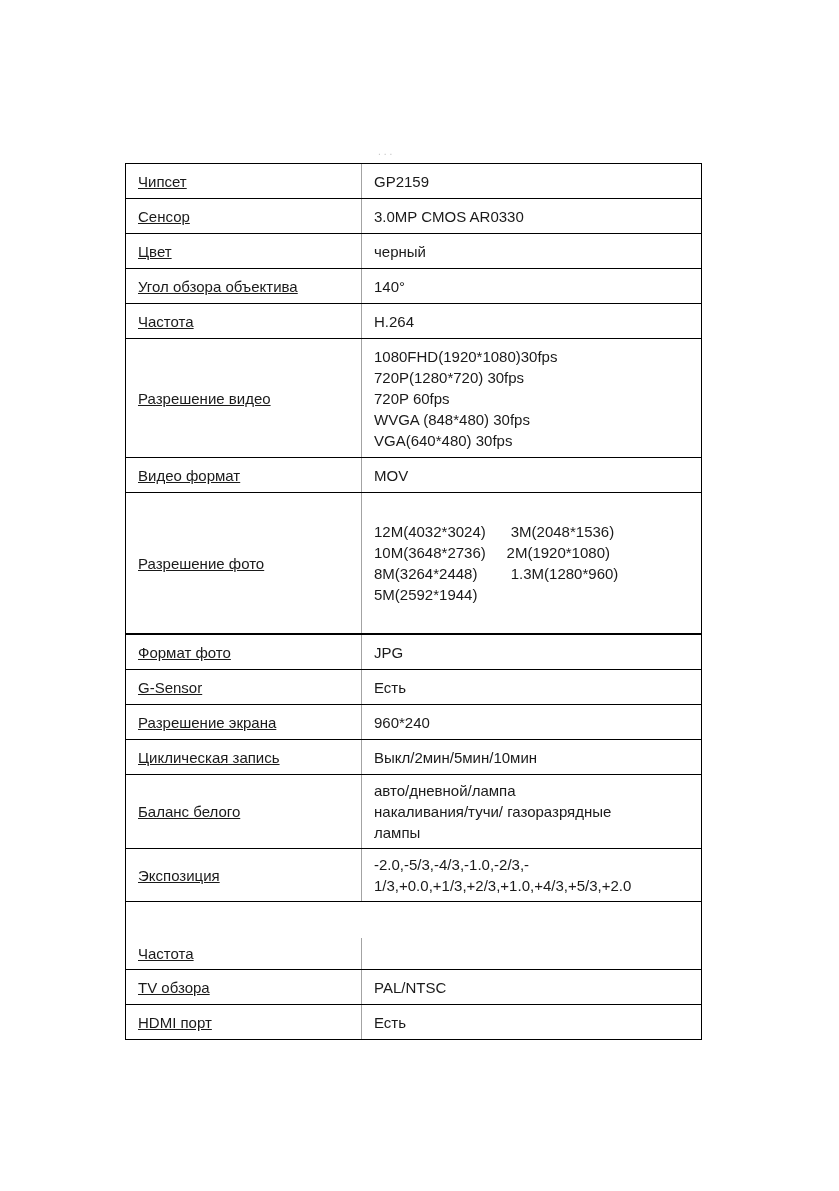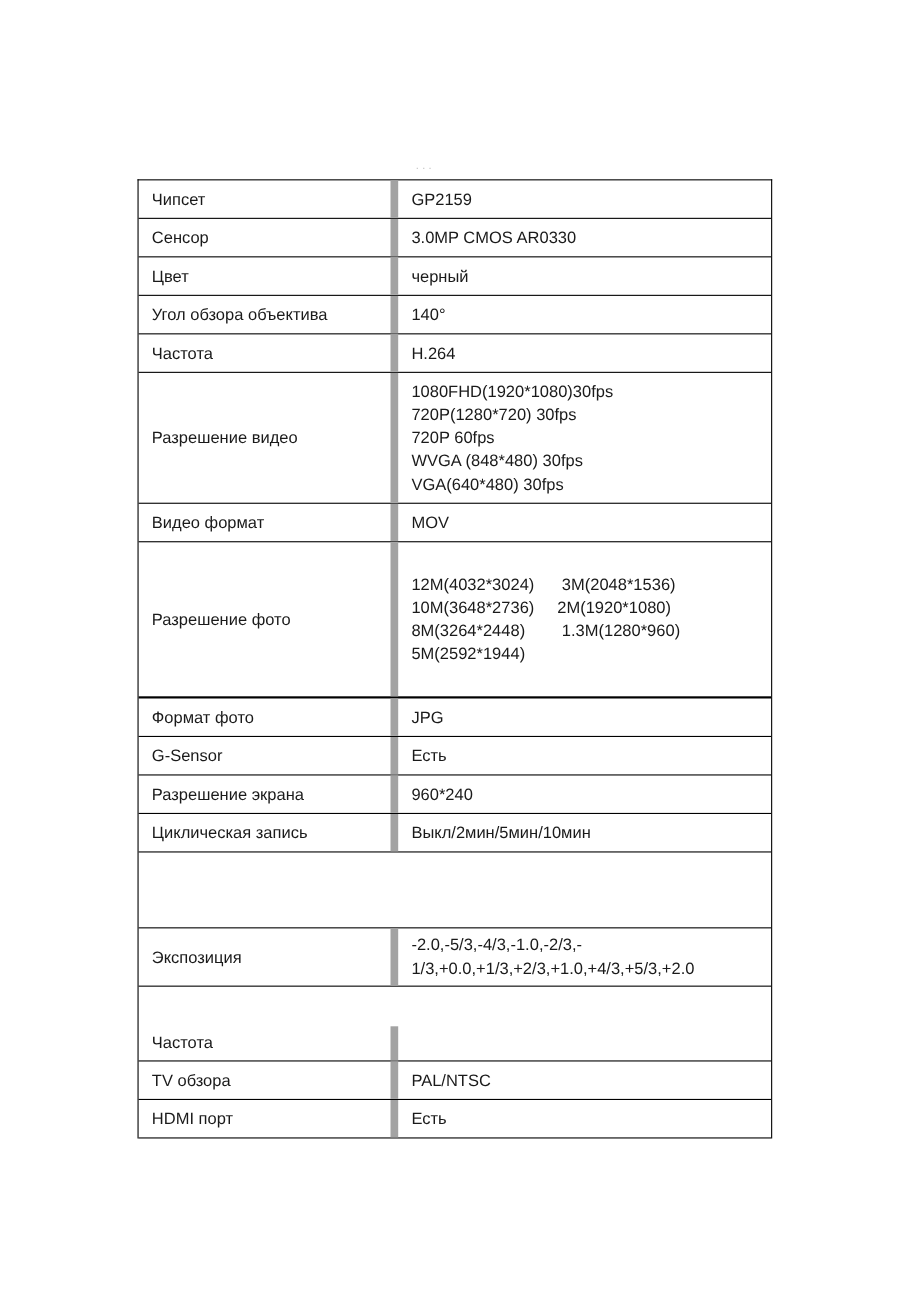--- a/index.html
+++ b/index.html
@@ -47,22 +47,23 @@
   .cell {
     display: flex;
     align-items: center;
     padding: 5px 12px;
     font-size: 15px;
     line-height: 21px;
     color: #1a1a1a;
   }
   .label-cell {
     width: 236px;
-    border-right: 7px solid #a3a3a3;
+    border-right: 1px solid #a3a3a3;
     flex-shrink: 0;
+    text-decoration: underline;
   }
   .value-cell {
     width: 340px;
     flex-shrink: 0;
   }
   .value-cell .txt {
     white-space: pre-wrap;
   }
 </style>
 </head>
@@ -168,20 +169,28 @@
       </div>
       <div class="row">
         <div class="cell label-cell">
           <span class="txt">Циклическая запись</span>
         </div>
         <div class="cell value-cell">
           <span class="txt">Выкл/2мин/5мин/10мин</span>
         </div>
       </div>
       <div class="row">
+        <div class="cell label-cell">
+          <span class="txt">Баланс белого</span>
+        </div>
+        <div class="cell value-cell">
+          <span class="txt">авто/дневной/лампа
+накаливания/тучи/ газоразрядные
+лампы</span>
+        </div>
       </div>
       <div class="row">
         <div class="cell label-cell">
           <span class="txt">Экспозиция</span>
         </div>
         <div class="cell value-cell">
           <span class="txt">-2.0,-5/3,-4/3,-1.0,-2/3,-
 1/3,+0.0,+1/3,+2/3,+1.0,+4/3,+5/3,+2.0</span>
         </div>
       </div>

